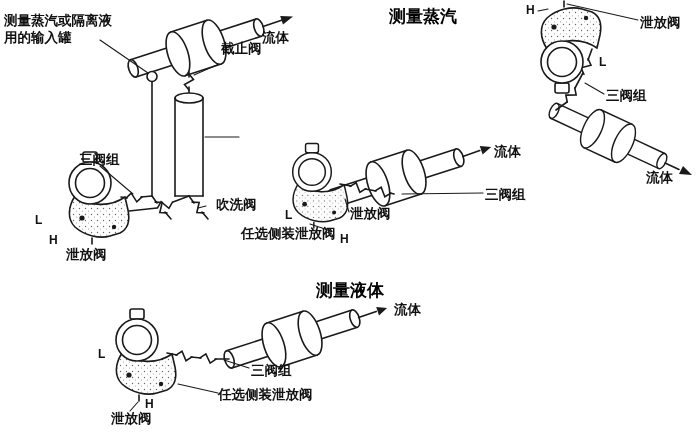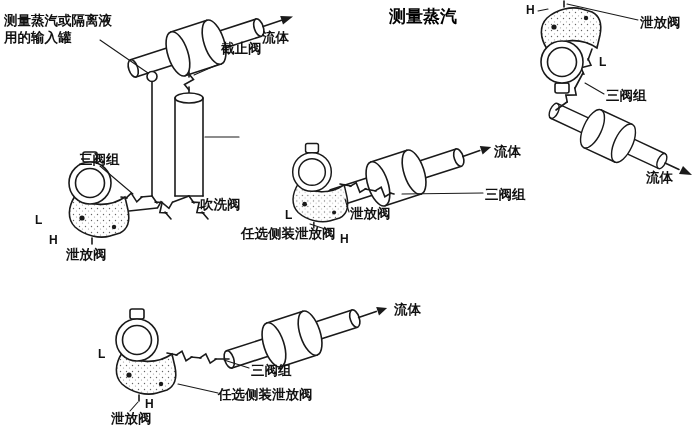--- a/index.html
+++ b/index.html
@@ -157,40 +157,41 @@
         <line x1="130" y1="411" x2="138" y2="402"></line>
       </g>
     </g>
   </svg>
 
   <div class="lbl" style="left:4px;top:12px">测量蒸汽或隔离液
 用的输入罐</div>
   <div class="lbl" style="left:262px;top:29px">流体</div>
   <div class="lbl" style="left:221px;top:40px">截止阀</div>
   <div class="lbl" style="left:79px;top:151px">三阀组</div>
-  <div class="lbl" style="left:200px;top:196px">吹洗阀</div>
+  <div class="lbl" style="left:216px;top:196px">吹洗阀</div>
   <div class="port" style="left:35px;top:213px">L</div>
   <div class="port" style="left:49px;top:233px">H</div>
   <div class="lbl" style="left:66px;top:246px">泄放阀</div>
 
   <div class="ttl" style="left:389px;top:5px">测量蒸汽</div>
 
   <div class="lbl" style="left:494px;top:143px">流体</div>
   <div class="lbl" style="left:485px;top:186px">三阀组</div>
   <div class="lbl" style="left:350px;top:205px">泄放阀</div>
   <div class="lbl" style="left:241px;top:225px">任选侧装泄放阀</div>
   <div class="port" style="left:285px;top:208px">L</div>
   <div class="port" style="left:340px;top:232px">H</div>
 
   <div class="port" style="left:526px;top:3px">H</div>
   <div class="lbl" style="left:640px;top:14px">泄放阀</div>
   <div class="port" style="left:599px;top:55px">L</div>
   <div class="lbl" style="left:606px;top:87px">三阀组</div>
   <div class="lbl" style="left:646px;top:169px">流体</div>
 
+  <div class="ttl" style="left:316px;top:279px">测量液体</div>
   <div class="lbl" style="left:394px;top:301px">流体</div>
   <div class="port" style="left:98px;top:347px">L</div>
   <div class="lbl" style="left:251px;top:362px">三阀组</div>
   <div class="lbl" style="left:218px;top:386px">任选侧装泄放阀</div>
   <div class="port" style="left:145px;top:397px">H</div>
   <div class="lbl" style="left:111px;top:410px">泄放阀</div>
 
 </div>
 
 </body></html>

